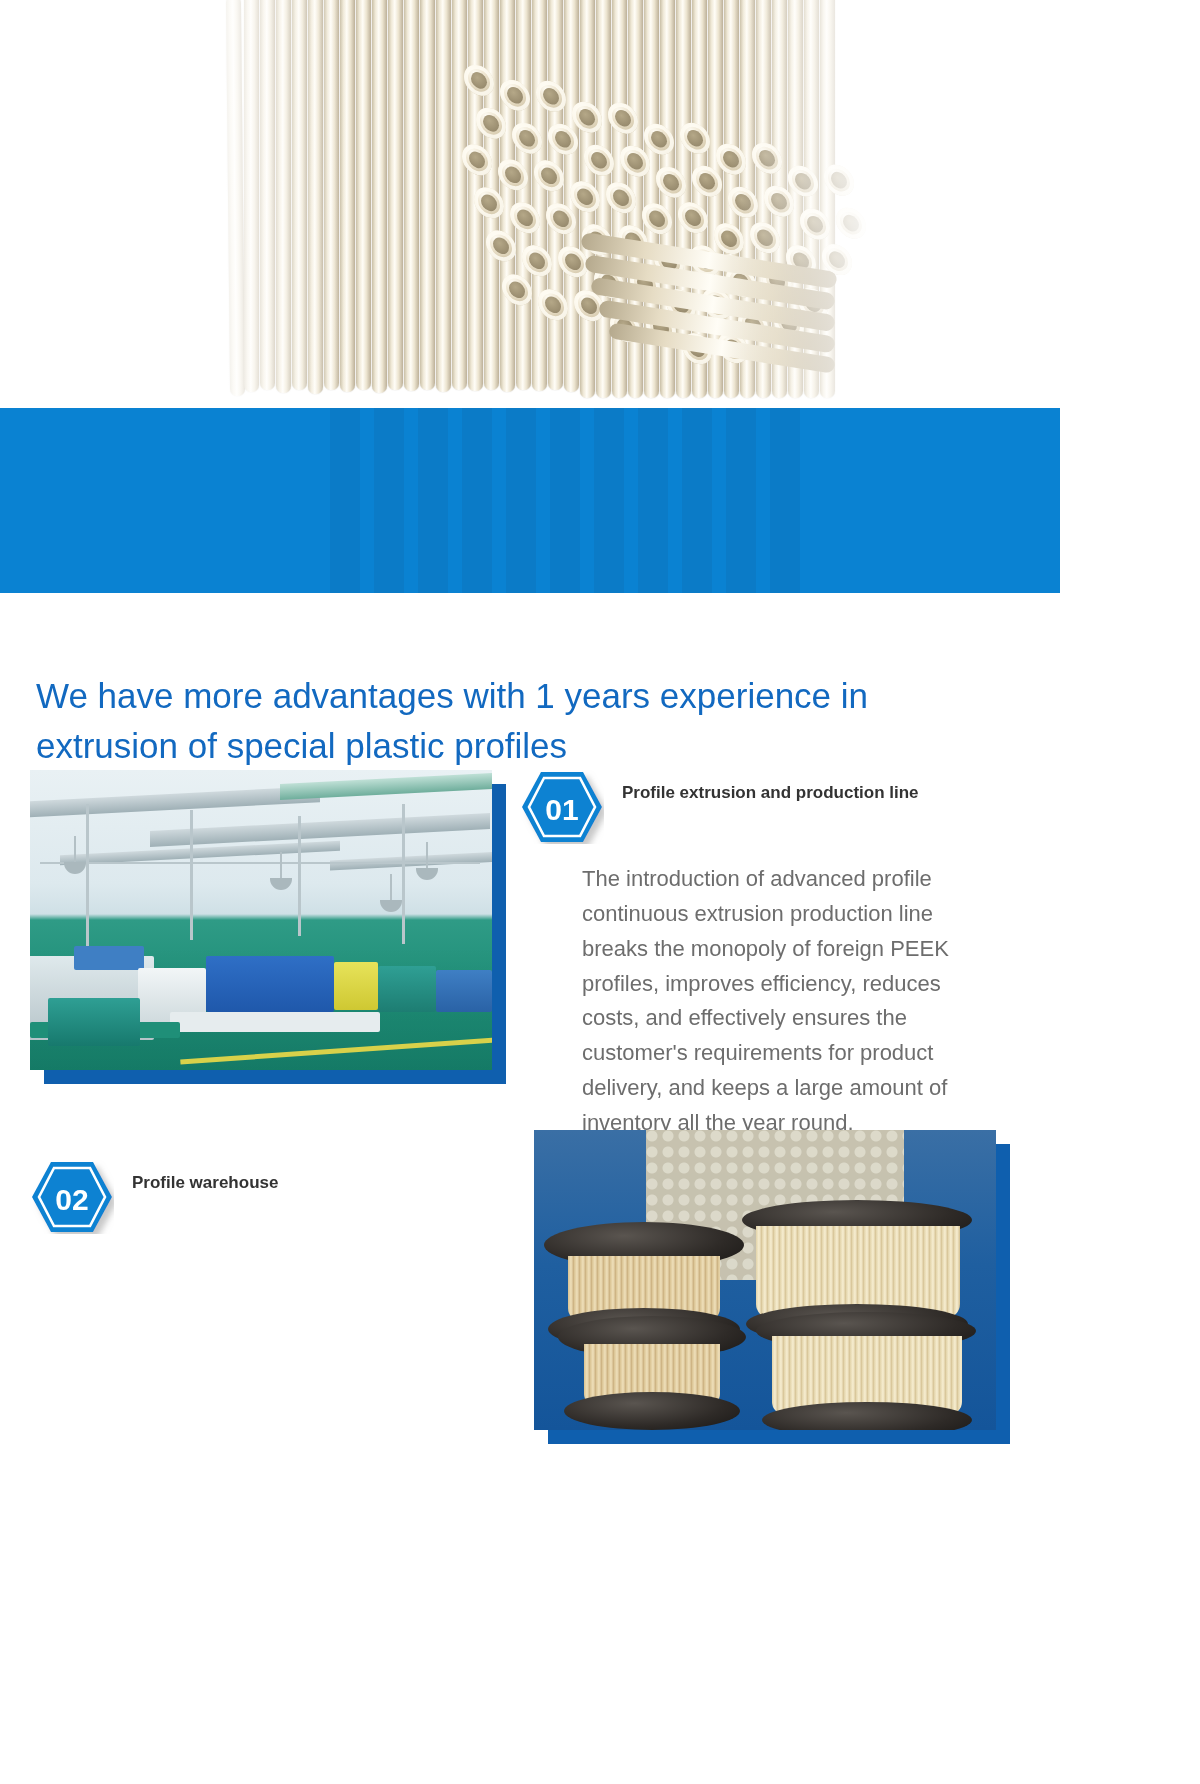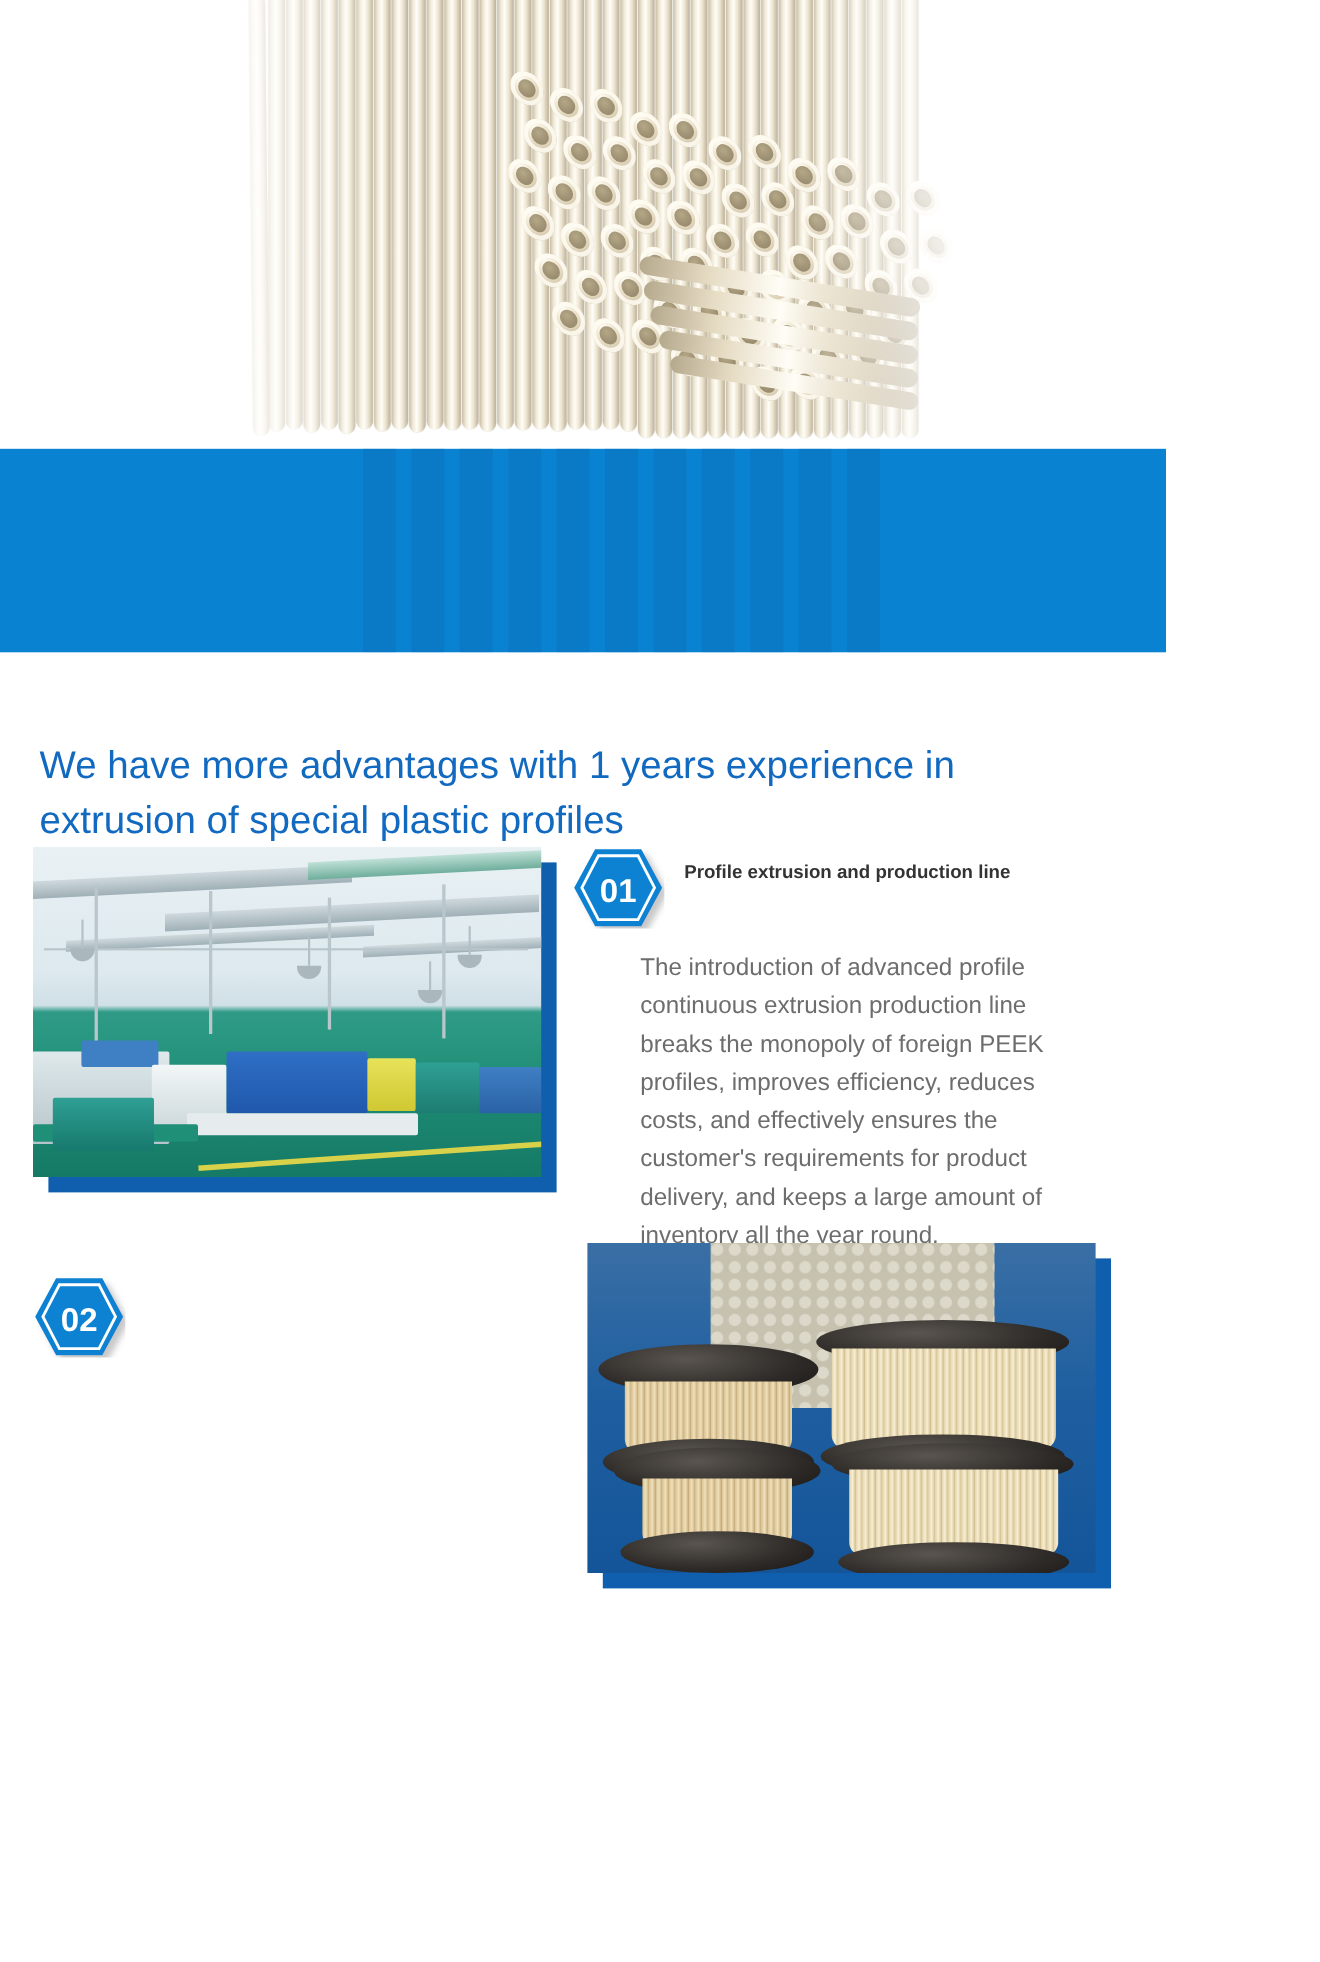--- a/index.html
+++ b/index.html
@@ -440,20 +440,21 @@
             <defs>
               <filter id="shadow2" x="-20%" y="-20%" width="160%" height="160%">
                 <feDropShadow dx="5" dy="5" stdDeviation="3" flood-color="#9a9a9a" flood-opacity="0.55"></feDropShadow>
               </filter>
             </defs>
             <polygon points="21,2 63,2 82,37 63,72 21,72 2,37" fill="#0a82d2" filter="url(#shadow2)"></polygon>
             <polygon points="24,8 60,8 75,37 60,66 24,66 9,37" fill="none" stroke="#ffffff" stroke-width="2.6"></polygon>
             <text x="42" y="50" text-anchor="middle" font-family="Liberation Sans, sans-serif" font-size="30" font-weight="bold" fill="#ffffff">02</text>
           </svg>
         </div>
+        <div class="feat-title">Profile warehouse</div>
       </div>
     </div>
 
     <div class="img2 photo-frame">
       <div class="photo spools">
         <div class="sp-backwall"></div>
 
         <div class="spool" style="left:10px; top:92px;">
           <div class="sp-disc" style="left:0;  top:0;  width:200px; height:46px;"></div>
           <div class="sp-wind" style="left:24px; top:34px; width:152px; height:66px; border-radius:0 0 14px 14px;"></div>

